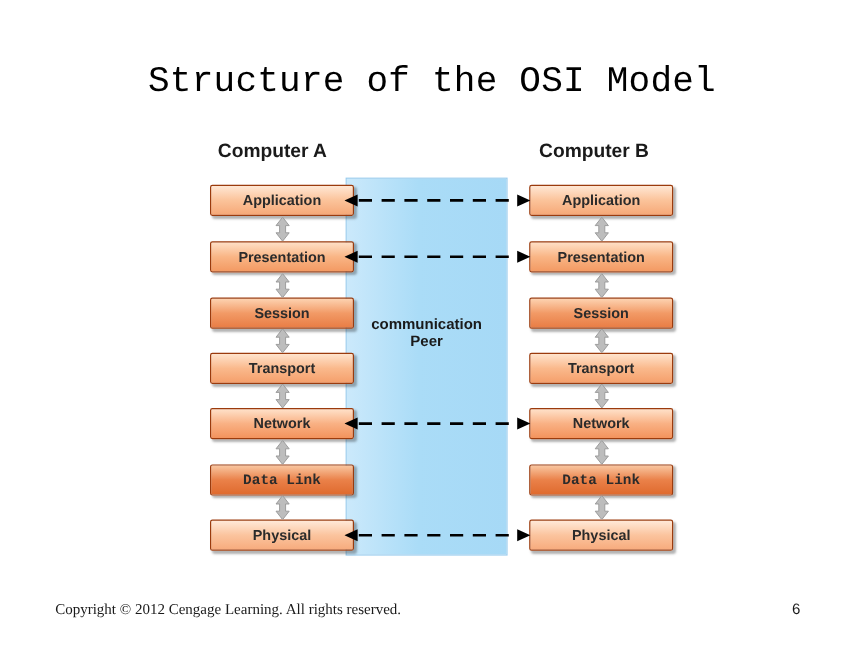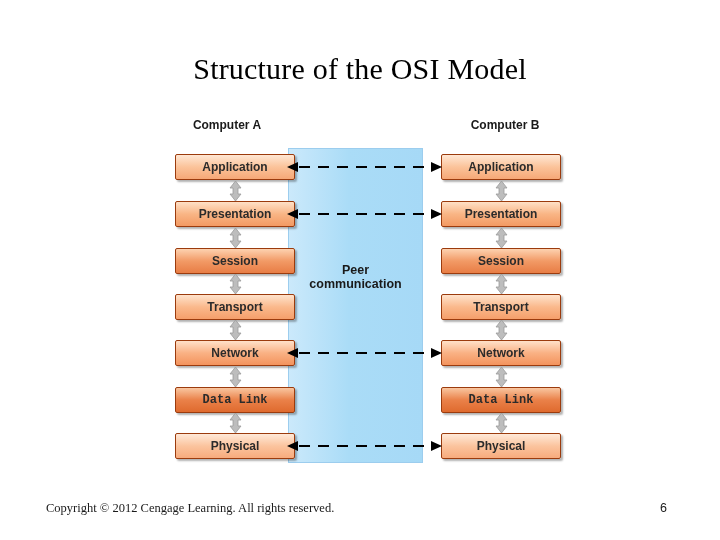--- a/index.html
+++ b/index.html
@@ -17,21 +17,21 @@
 
   
   .slide-title {
     position: absolute;
     top: 52px;
     left: 0;
     width: 720px;
     text-align: center;
     font-size: 30px;
     color: #000000;
-    font-family: Liberation Serif, serif;
+    font-family: Liberation Mono, monospace;
     letter-spacing: 0.2px;
   }
 
   
   .diagram {
     position: absolute;
     left: 175px;
     top: 118px;
     width: 398px;
     height: 345px;
@@ -45,28 +45,28 @@
     width: 135px;
     height: 315px;
     background: #b8e0f7;
     background: linear-gradient(to right, #cbe9fb 0%, #aadcf7 45%, #a6d9f6 100%);
     border: 1px solid #9ccdee;
     box-sizing: border-box;
   }
 
   .col-header {
     position: absolute;
-    font-size: 12px;
+    font-size: 16px;
     font-weight: bold;
     color: #1a1a1a;
     width: 120px;
     text-align: center;
   }
   .col-header.a { left: -8px;  top: 0px; }
-  .col-header.b { left: 270px; top: 0px; text-align: center; }
+  .col-header.b { left: 260px; top: 0px; text-align: center; }
 
   
   .layer {
     position: absolute;
     width: 120px;
     height: 26px;
     box-sizing: border-box;
     border: 1px solid #9b3b0d;
     border-radius: 2px;
     font-size: 12px;
@@ -252,20 +252,20 @@
   </div>
   <div class="harrow" style="top:322px">
     <svg width="155" height="12" viewBox="0 0 155 12">
         <line x1="12" y1="6" x2="143" y2="6" stroke="#000" stroke-width="2.2" stroke-dasharray="11,8"></line>
         <polygon points="0,6 11,1 11,11" fill="#000"></polygon>
         <polygon points="155,6 144,1 144,11" fill="#000"></polygon>
       </svg>
   </div>
 
   <div class="peer-label">
+    <div>communication</div>
     <div>Peer</div>
-    <div>communication</div>
   </div>
 
 </div>
 
 <div class="footer-copyright">Copyright © 2012 Cengage Learning. All rights reserved.</div>
 <div class="footer-page">6</div>
 
 </body></html>

